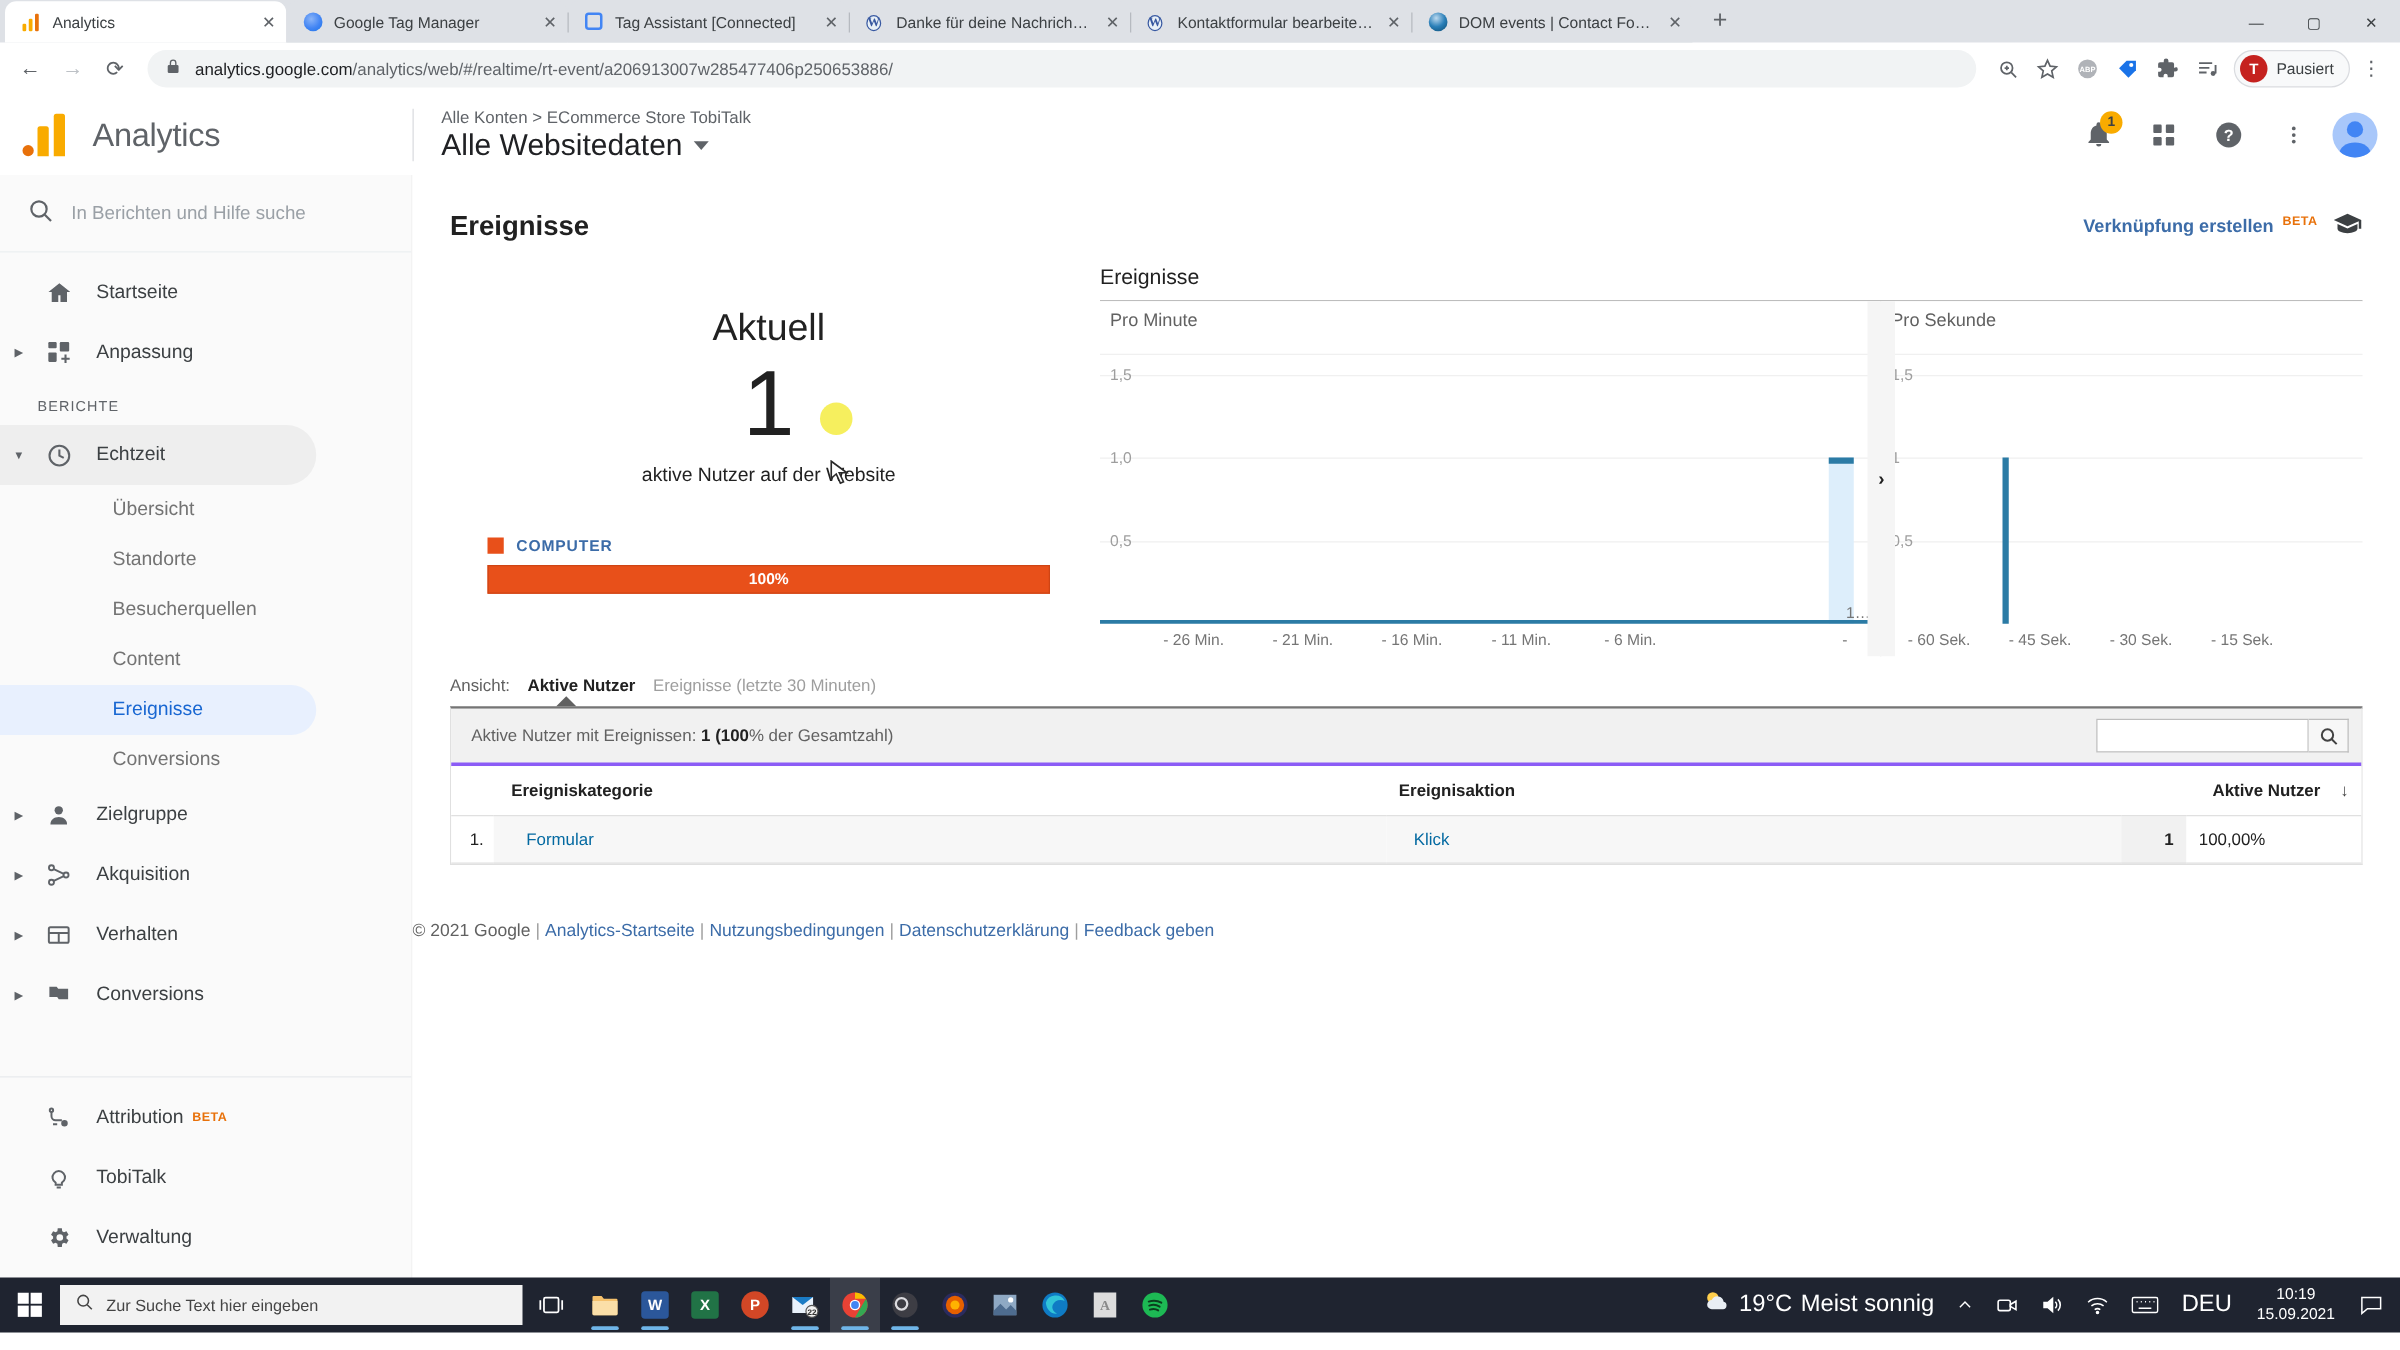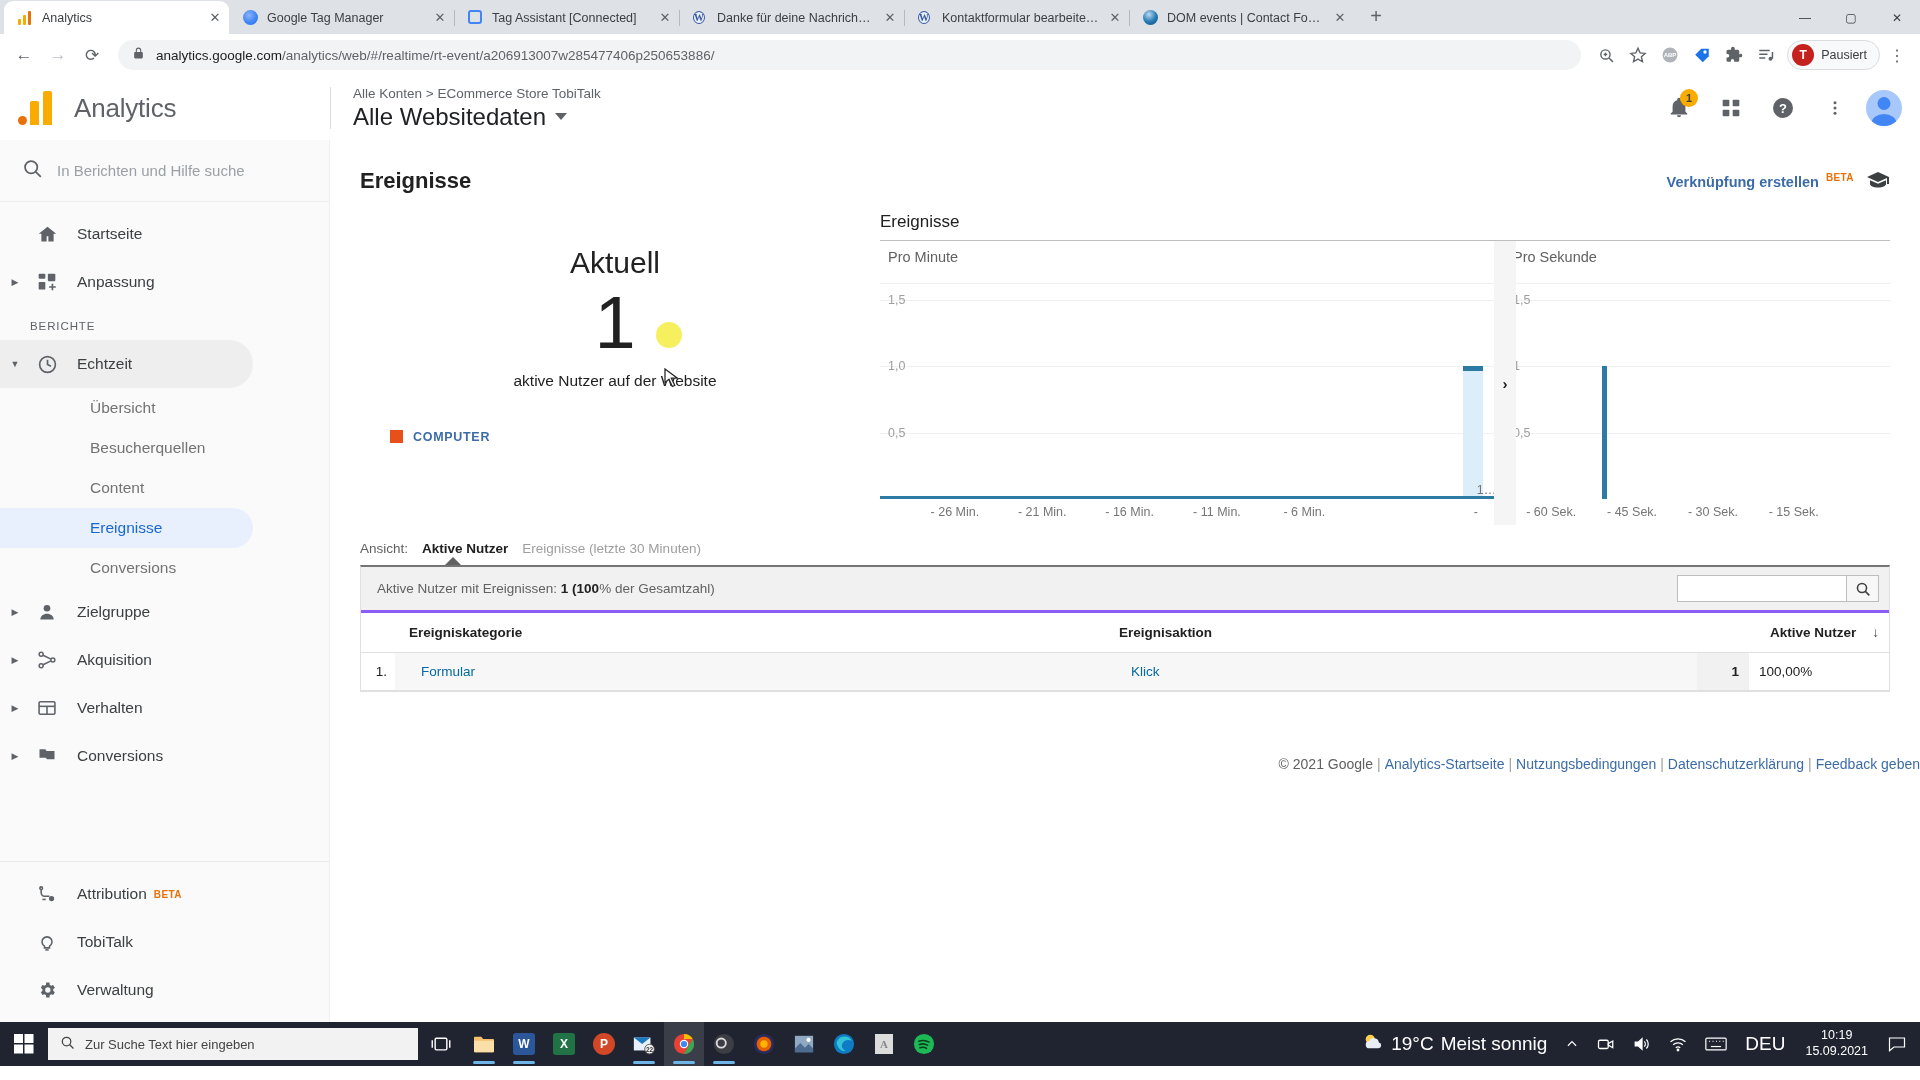--- a/index.html
+++ b/index.html
@@ -345,21 +345,21 @@
   .col-cat { padding-left: 14px !important; }
   .cell-link { color:#0369a1; cursor:pointer;margin-left:12px; }
   .col-num { width: 52px; text-align:right !important; font-weight:bold; background:#f1f1f1; }
   .col-pct { width: 140px; }
   th.col-num-head { text-align:right !important; }
   .sort-arrow { margin-left: 16px; color:#424242; }
   tr.data-row td.col-cat, tr.data-row td.col-act { background:#f7f7f7; }
 
   
   #ga-footer {
-    text-align:right; padding-top: 64px; font-size:14px; color:#616161;
+    text-align:left; padding-top: 44px; font-size:14px; color:#616161;
   }
   #ga-footer a { color:#3c6ca8; text-decoration:none; }
   #ga-footer .sep { color:#9e9e9e; margin: 0 4px; }
 
   
   #taskbar {
     position:absolute; left:0; bottom:0; width:1920px; height: 44px;
     background:#1f2430; display:flex; align-items:center; color:#fff;
   }
   #start-btn { width:48px; height:44px; display:flex; align-items:center; justify-content:center; cursor:pointer; }
@@ -618,20 +618,21 @@
           <span class="sb-icon">
             <svg width="21" height="21" viewBox="0 0 24 24" fill="none" stroke="#5f6368" stroke-width="1.9">
                 <circle cx="12" cy="12" r="9"></circle>
                 <polyline points="12,6.5 12,12 16,14"></polyline>
               </svg>
           </span>
           <span class="sb-label">Echtzeit</span>
         </div>
 
         <div class="sb-sub">Übersicht</div>
+        <div class="sb-sub">Standorte</div>
         <div class="sb-sub">Besucherquellen</div>
         <div class="sb-sub">Content</div>
         <div class="sb-sub selected">Ereignisse</div>
         <div class="sb-sub">Conversions</div>
 
         <div class="sb-item">
           <span class="sb-arrow">▶</span>
           <span class="sb-icon">
             <svg width="20" height="20" viewBox="0 0 24 24" fill="#5f6368">
                 <circle cx="12" cy="7.5" r="4"></circle>
@@ -751,20 +752,23 @@
               <svg width="15" height="20" viewBox="0 0 15 20">
                   <path d="M1 1l12.5 9.2H7.4l3.4 7.2-2.5 1.1-3.3-7.3L1 14.6z" fill="#ffffff" stroke="#2b2b2b" stroke-width="1.3"></path>
                 </svg>
             </span>
           </div>
           <div id="aktive-sub">aktive Nutzer auf der Website</div>
 
           <div id="device-legend">
             <span class="legend-swatch"></span>
             <span id="device-label">COMPUTER</span>
+          </div>
+          <div id="device-bar-wrap">
+            <div id="device-bar">100%</div>
           </div>
         </div>
 
         <div id="charts-wrap">
           <div id="charts-title">Ereignisse</div>
           <div id="charts-row">
 
             <div class="chart-card" id="minute-chart">
               <div class="chart-caption">Pro Minute</div>
               <div class="plot" id="plot-minute">

